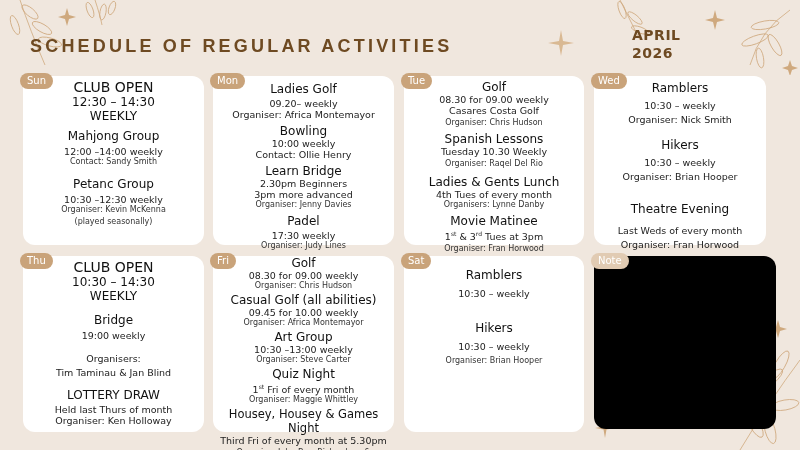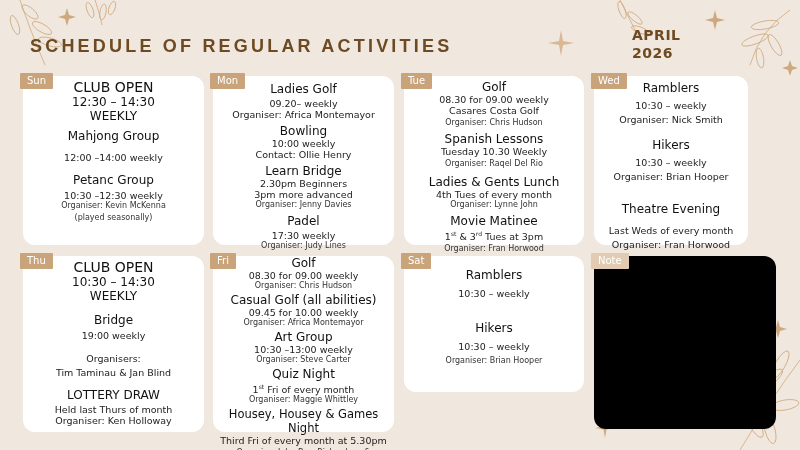--- a/index.html
+++ b/index.html
@@ -22,21 +22,21 @@
     color: #6e4a22; letter-spacing: 0.5px;
   }
   .panel {
     position: absolute; background: #ffffff; border-radius: 12px;
     text-align: center; padding-top: 4px;
   }
   .panel.note { background: #000000; }
   .tag {
     position: absolute; left: -3px; top: -3px;
     background: #c9a37a; color: #fff; font-size: 10px;
-    padding: 2px 7px; border-radius: 1px; line-height: 12px;
+    padding: 2px 7px; border-radius: 8px; line-height: 12px;
   }
   .tag.note-tag { background: #e1cbb3; }
   .h { font-size: 12px; line-height: 14px; color: #111; }
   .h.big { font-size: 14px; line-height: 15px; }
   .s { font-size: 9.5px; line-height: 11px; color: #222; }
   .xs { font-size: 8px; line-height: 10px; color: #333; }
   .gap { height: 6px; }
   .gap2 { height: 10px; }
   sup { font-size: 6px; }
 </style>
@@ -97,21 +97,22 @@
   <div>2026</div>
 </div>
 
 <div class="panel" style="left:23px;top:76px;width:181px;height:169px;">
   <div class="tag">Sun</div>
   <div class="h big">CLUB OPEN</div>
   <div class="h">12:30 – 14:30</div>
   <div class="h">WEEKLY</div>
   <div class="gap"></div>
   <div class="h">Mahjong Group</div>
-  <div class="s" style="margin-top:9px">12:00 –14:00 weekly</div>
+  <div class="s" style="margin-top:3px">12:00 –14:00 weekly</div>
+  <div class="xs">Contact: Sandy Smith</div>
   <div class="gap2"></div>
   <div class="h">Petanc Group</div>
   <div class="s" style="margin-top:3px">10:30 –12:30 weekly</div>
   <div class="xs">Organiser: Kevin McKenna</div>
   <div class="xs" style="margin-top:2px">(played seasonally)</div>
 </div>
 
 <div class="panel" style="left:213px;top:76px;width:181px;height:169px;">
   <div class="tag">Mon</div>
   <div class="h" style="margin-top:2px">Ladies Golf</div>
@@ -138,28 +139,28 @@
   <div class="s">08.30 for 09.00 weekly</div>
   <div class="s">Casares Costa Golf</div>
   <div class="xs" style="margin-top:2px">Organiser: Chris Hudson</div>
   <div style="height:4px"></div>
   <div class="h">Spanish Lessons</div>
   <div class="s">Tuesday 10.30 Weekly</div>
   <div class="xs" style="margin-top:2px">Organiser: Raqel Del Rio</div>
   <div style="height:6px"></div>
   <div class="h">Ladies &amp; Gents Lunch</div>
   <div class="s">4th Tues of every month</div>
-  <div class="xs">Organiser: Lynne John</div>
+  <div class="xs">Organisers: Lynne Danby</div>
   <div style="height:4px"></div>
   <div class="h">Movie Matinee</div>
   <div class="s"><span>1</span><sup>st</sup><span> &amp; 3</span><sup>rd</sup><span> Tues at 3pm</span></div>
   <div class="xs" style="margin-top:2px">Organiser: Fran Horwood</div>
 </div>
 
-<div class="panel" style="left:594px;top:76px;width:154px;height:169px;">
+<div class="panel" style="left:594px;top:76px;width:172px;height:169px;">
   <div class="tag">Wed</div>
   <div class="h" style="margin-top:1px">Ramblers</div>
   <div class="s" style="margin-top:5px">10:30 – weekly</div>
   <div class="s" style="margin-top:3px">Organiser: Nick Smith</div>
   <div style="height:13px"></div>
   <div class="h">Hikers</div>
   <div class="s" style="margin-top:5px">10:30 – weekly</div>
   <div class="s" style="margin-top:3px">Organiser: Brian Hooper</div>
   <div style="height:20px"></div>
   <div class="h">Theatre Evening</div>
@@ -200,21 +201,21 @@
   <div class="h">Quiz Night</div>
   <div class="s"><span>1</span><sup>st</sup><span> Fri of every month</span></div>
   <div class="xs">Organiser: Maggie Whittley</div>
   <div style="height:2px"></div>
   <div class="h" style="font-size:11.5px">Housey, Housey &amp; Games Night</div>
   <div class="s">Third Fri of every month at 5.30pm</div>
   <div class="xs" style="margin-top:2px">Organiser John Barr-Richardson &amp;</div>
 
 </div>
 
-<div class="panel" style="left:404px;top:256px;width:180px;height:136px;">
+<div class="panel" style="left:404px;top:256px;width:180px;height:176px;">
   <div class="tag">Sat</div>
   <div class="h" style="margin-top:8px">Ramblers</div>
   <div class="s" style="margin-top:6px">10:30 – weekly</div>
   <div style="height:22px"></div>
   <div class="h">Hikers</div>
   <div class="s" style="margin-top:6px">10:30 – weekly</div>
   <div class="xs" style="margin-top:4px">Organiser: Brian Hooper</div>
 </div>
 
 <div class="panel note" style="left:594px;top:256px;width:182px;height:173px;">

